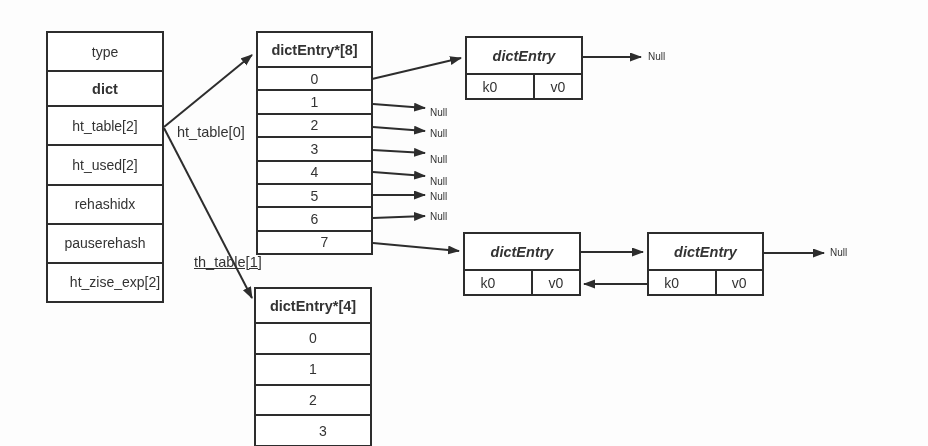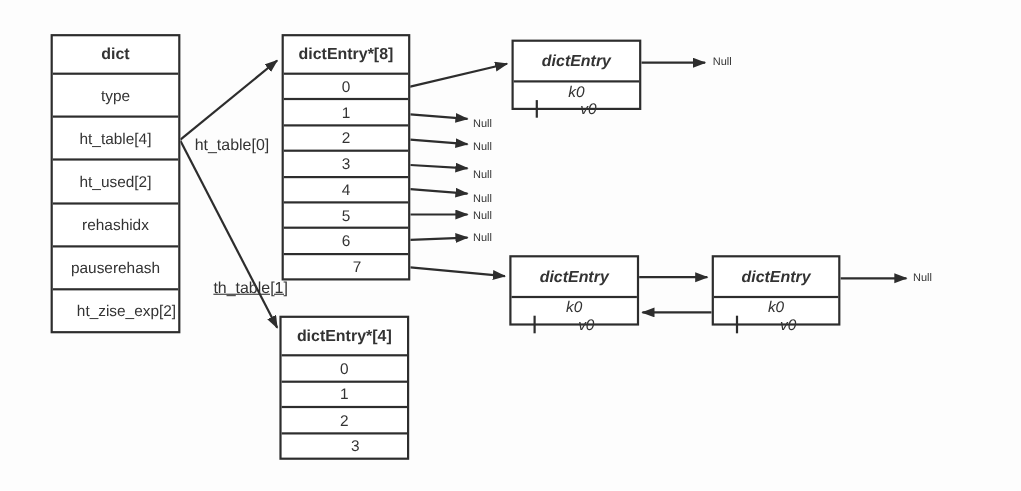--- a/index.html
+++ b/index.html
@@ -51,22 +51,21 @@
   .hdr { font-weight: bold; font-size: 14.5px; }
 
   
   .struct .hdr { flex: 0 0 35px; }
 
   
   .entry .hdr { flex: 0 0 37px; font-style: italic; }
   .entry .kv {
     flex: 1;
     display: flex;
-    flex-direction: column;
-    font-style: italic;
+    flex-direction: row;
   }
   .entry .kv .cell { border-bottom: none; }
   .entry .kv .cell + .cell { border-left: 2px solid var(--line); }
 
   .floating-label {
     position: absolute;
     font-size: 14.5px;
     line-height: 18px;
     color: var(--text);
     white-space: nowrap;
@@ -110,23 +109,23 @@
     <line x1="373" y1="195" x2="425" y2="195" marker-end="url(#arrow)"></line>
     <line x1="373" y1="218" x2="425" y2="216" marker-end="url(#arrow)"></line>
     <line x1="373" y1="243" x2="459" y2="251" marker-end="url(#arrow)"></line>
     <line x1="583" y1="57" x2="641" y2="57" marker-end="url(#arrow)"></line>
     <line x1="581" y1="252" x2="643" y2="252" marker-end="url(#arrow)"></line>
     <line x1="647" y1="284" x2="584" y2="284" marker-end="url(#arrow)"></line>
     <line x1="764" y1="253" x2="824" y2="253" marker-end="url(#arrow)"></line>
   </svg>
 
   <div class="box struct" style="left:46px; top:31px; width:118px; height:272px;">
+    <div class="cell">type</div>
     <div class="cell hdr">dict</div>
-    <div class="cell">type</div>
-    <div class="cell">ht_table[4]</div>
+    <div class="cell">ht_table[2]</div>
     <div class="cell">ht_used[2]</div>
     <div class="cell">rehashidx</div>
     <div class="cell">pauserehash</div>
     <div class="cell">ht_zise_exp[2]</div>
   </div>
 
   <div class="floating-label" style="left:177px; top:80px;">ht_table[0]</div>
   <div class="floating-label" style="left:194px; top:210px;text-decoration:underline;">th_table[1]</div>
 
   <div class="box struct" style="left:256px; top:31px; width:117px; height:224px;">
@@ -134,21 +133,21 @@
     <div class="cell">0</div>
     <div class="cell">1</div>
     <div class="cell">2</div>
     <div class="cell">3</div>
     <div class="cell">4</div>
     <div class="cell">5</div>
     <div class="cell">6</div>
     <div class="cell">7</div>
   </div>
 
-  <div class="box struct" style="left:254px; top:287px; width:118px; height:131px;">
+  <div class="box struct" style="left:254px; top:287px; width:118px; height:160px;">
     <div class="cell hdr">dictEntry*[4]</div>
     <div class="cell">0</div>
     <div class="cell">1</div>
     <div class="cell">2</div>
     <div class="cell">3</div>
   </div>
 
   <div class="box entry" style="left:465px; top:36px; width:118px; height:64px;">
     <div class="cell hdr">dictEntry</div>
     <div class="kv">

